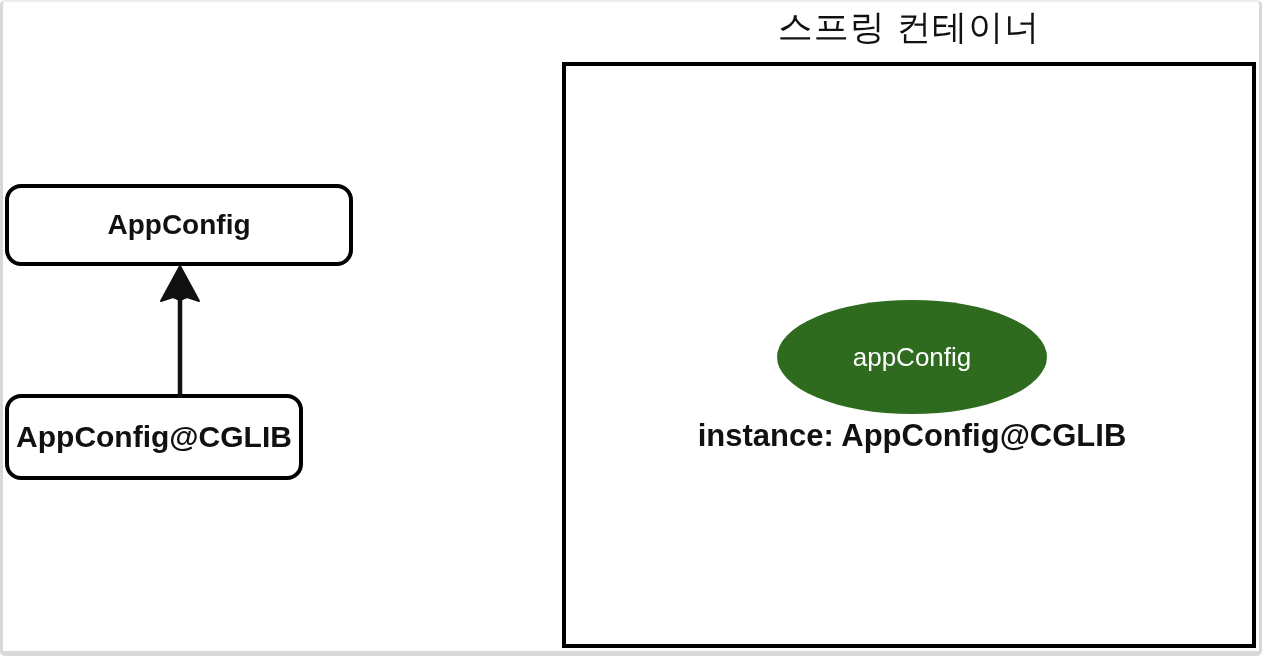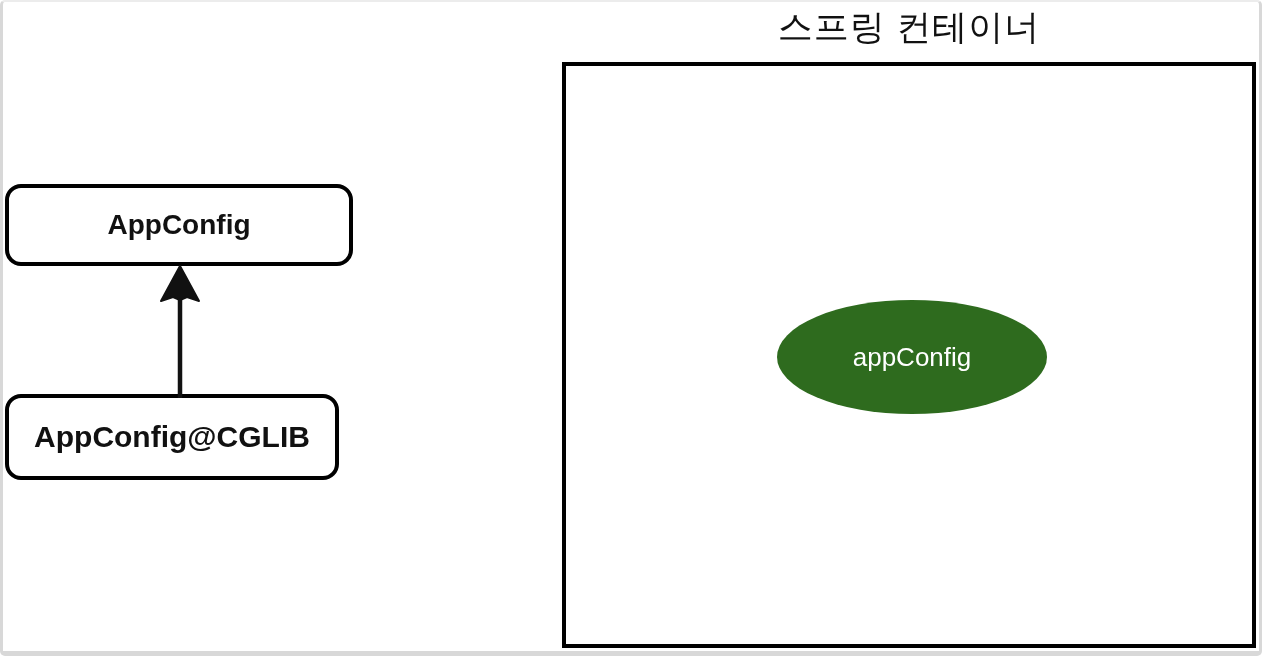--- a/index.html
+++ b/index.html
@@ -64,21 +64,21 @@
     left: 5px;
     top: 184px;
     width: 348px;
     height: 82px;
     font-size: 28px;
   }
 
   .class-box.bottom {
     left: 5px;
     top: 394px;
-    width: 334px;
+    width: 298px;
     height: 86px;
     font-size: 30px;
   }
 
   .arrow-svg {
     position: absolute;
     left: 148px;
     top: 264px;
     width: 64px;
     height: 134px;
@@ -129,14 +129,15 @@
 
   <svg class="arrow-svg" viewBox="0 0 64 134" aria-hidden="true">
     <line x1="32" y1="32" x2="32" y2="133" stroke="#111111" stroke-width="4.5" stroke-linecap="round"></line>
     <polygon points="32,2 13,37 25,33 32,36 39,33 51,37" fill="#111111" stroke="#111111" stroke-width="2" stroke-linejoin="round"></polygon>
   </svg>
 
   <div class="bean-ellipse" style="background: rgb(46, 107, 30); color: rgb(255, 255, 255);">
     <span>appConfig</span>
   </div>
 
+  <div class="instance-label">instance: AppConfig@CGLIB</div>
 
 </div>
 
 </body></html>

